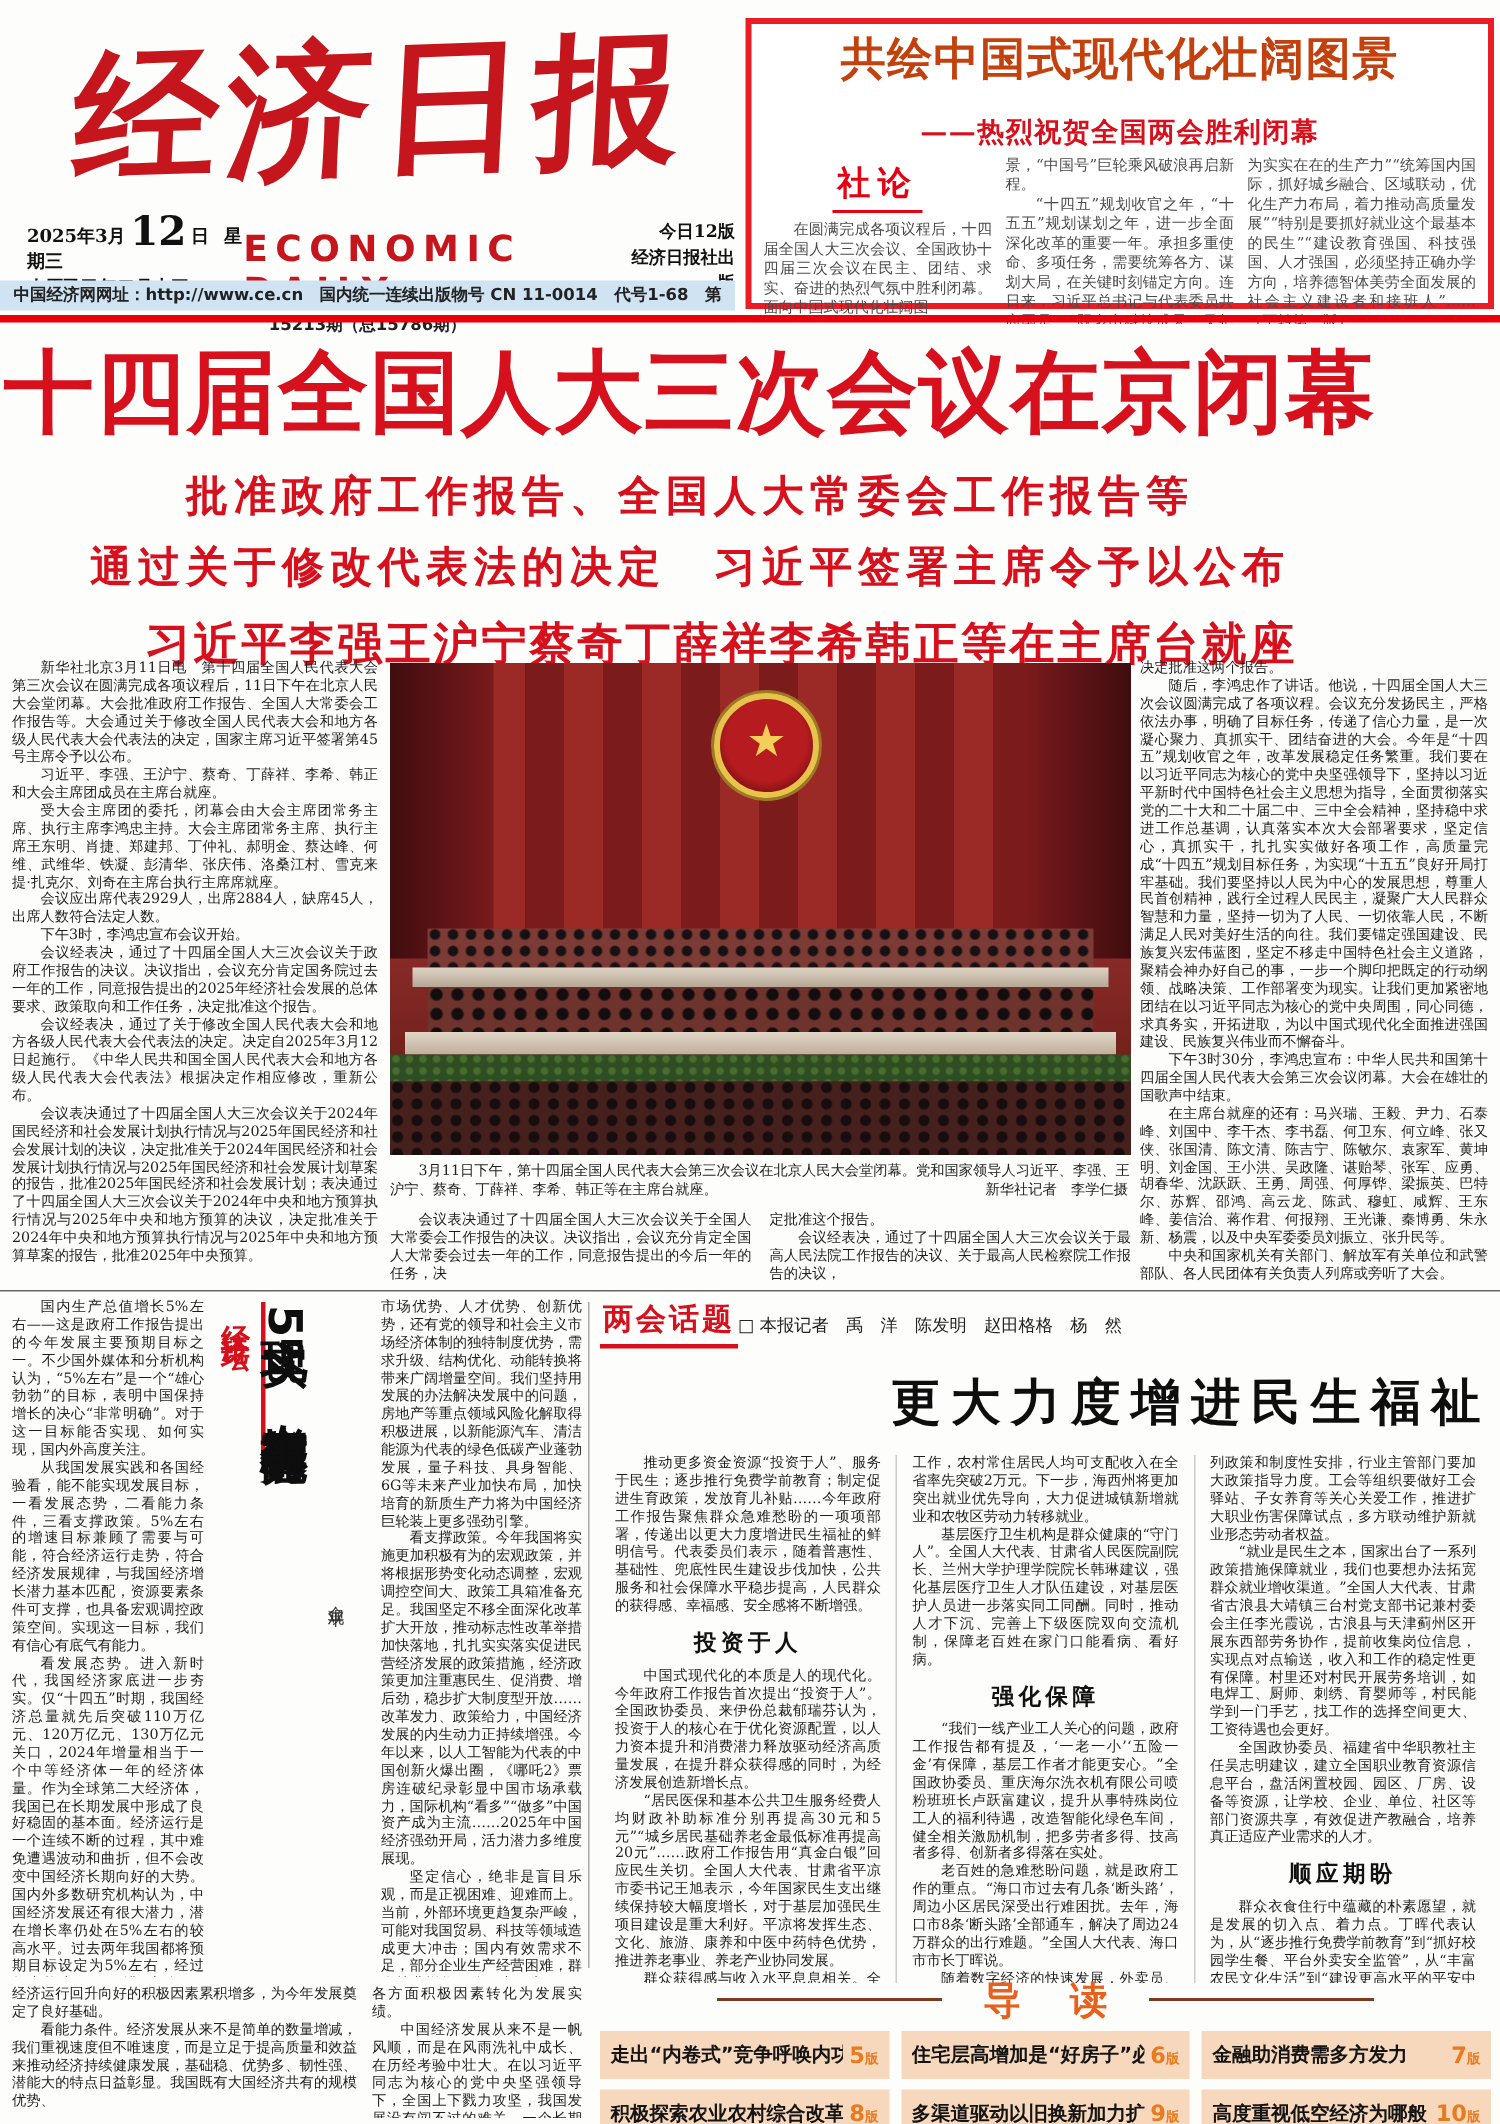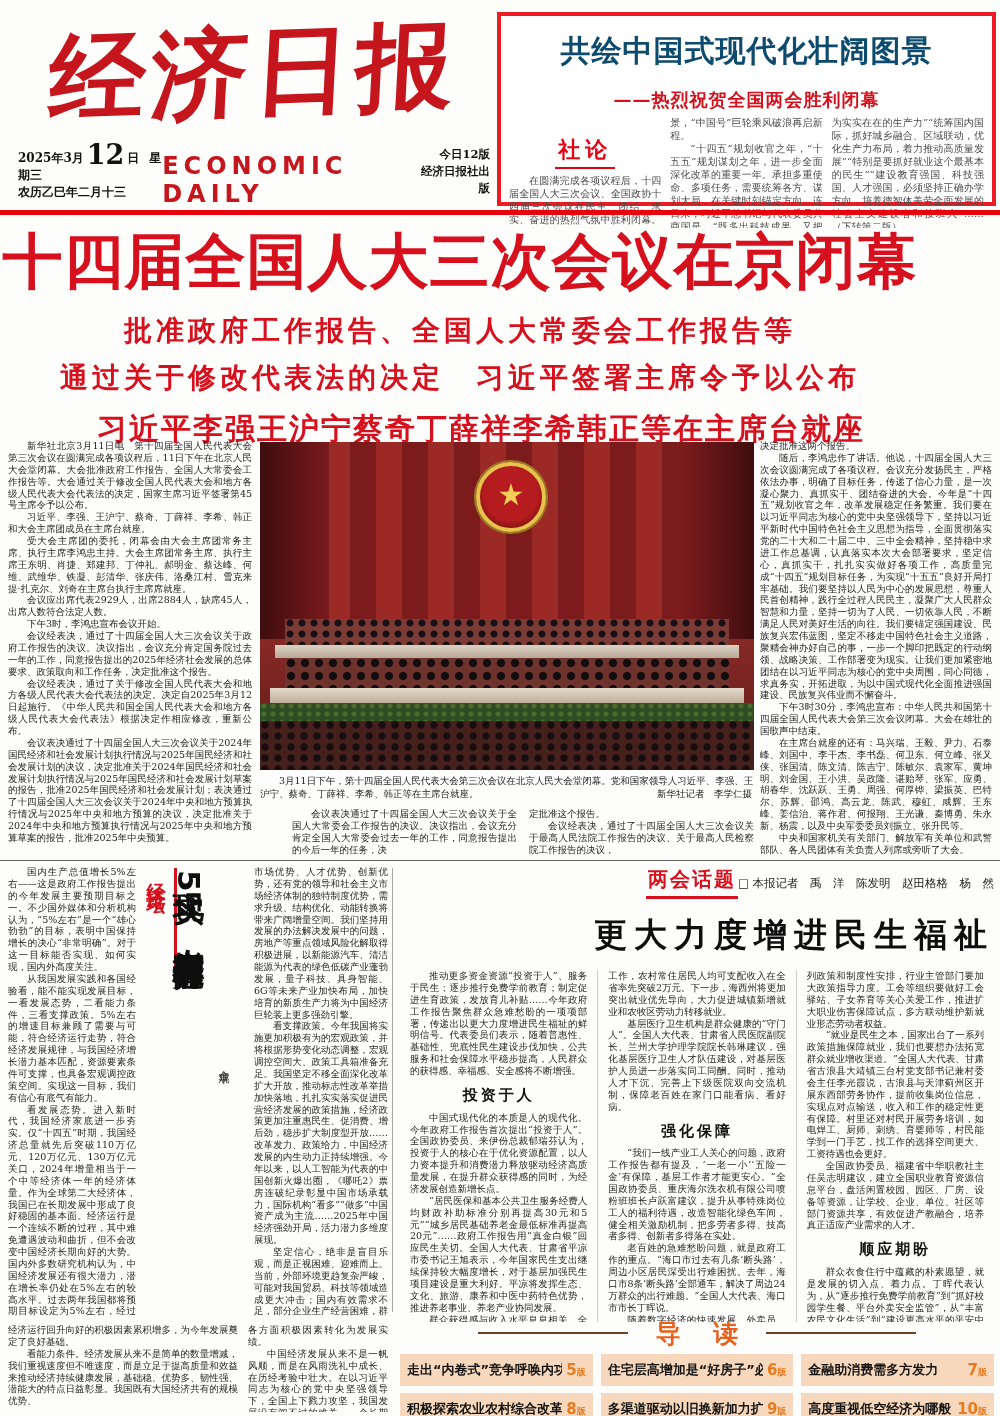--- a/index.html
+++ b/index.html
@@ -16,28 +16,28 @@
   .weekday{margin-left:10px;}
   .mast-en{font-size:24px;font-weight:bold;letter-spacing:5px;color:#c5161d;margin-top:6px;
            font-family:"DejaVu Sans","Liberation Sans",sans-serif;}
   .pub-block{font-size:11.5px;line-height:17px;font-weight:bold;text-align:right;color:#111;}
   .info-bar{position:absolute;left:0;top:187px;width:490px;height:20px;background:#cfe3f3;
             font-size:11px;line-height:20px;text-align:center;font-weight:bold;color:#222;
             font-family:"DejaVu Sans","Liberation Sans",sans-serif;}
   
   .editorial{position:absolute;left:497px;top:12px;width:499px;height:194px;border:4px solid #ec1c24;
              background:#fff;box-sizing:border-box;padding:3px 8px;}
-  .ed-title{margin:12px;font-size:30px;text-align:center;color:#0c4a6e;letter-spacing:1px;
+  .ed-title{margin:0;font-size:30px;text-align:center;color:#c2410c;letter-spacing:1px;
             font-family:"DejaVu Sans","Liberation Sans",sans-serif;font-weight:bold;}
   .ed-sub{font-size:18px;font-weight:bold;color:#d6101d;text-align:center;margin-top:16px;letter-spacing:1px;}
   .ed-body{display:flex;gap:9px;margin-top:4px;font-size:10px;line-height:1.3;text-align:justify;color:#4a4a4a;}
   .ed-col{flex:1;overflow:hidden;height:112px;}
   .ed-col p{margin:0;text-indent:2em;}
   .ed-col.cont p:first-child{text-indent:0;}
-  .ed-label{width:60px;margin:20px auto 5px;font-size:22px;font-weight:bold;color:#e60012;text-align:center;
+  .ed-label{width:60px;margin:5px auto 5px;font-size:22px;font-weight:bold;color:#e60012;text-align:center;
             letter-spacing:5px;border-bottom:2px solid #e60012;padding-bottom:2px;
             font-family:"DejaVu Sans","Liberation Sans",sans-serif;}
   
   .red-rule{position:absolute;left:0;top:210px;width:1000px;height:5px;background:#e8000d;}
   .hdivider{position:absolute;left:0;top:860px;width:1000px;height:1px;background:#666;}
   .vdivider{position:absolute;left:392px;top:868px;width:1px;height:444px;background:#aaa;}
   
   .lead-heads{position:absolute;left:0;top:218px;width:920px;text-align:center;color:#d6101d;}
   .lead-heads h1{margin:4px 0 8px;font-size:60px;letter-spacing:1px;font-weight:bold;
                  font-family:"DejaVu Sans","Liberation Sans",sans-serif;}
@@ -49,21 +49,21 @@
   .body-text p{margin:0;text-indent:2em;}
   .cont p:first-child{text-indent:0;}
   
   .lead-body{position:absolute;left:8px;top:440px;width:984px;height:418px;}
   .col-left{position:absolute;left:0;top:0;width:244px;height:416px;}
   .col-right{position:absolute;left:752px;top:0;width:232px;height:416px;}
   .photo-wrap{position:absolute;left:252px;top:2px;width:494px;}
   .caption{position:relative;margin-top:5px;font-size:9.5px;line-height:1.35;color:#222;height:26px;}
   .caption p{margin:0;text-indent:2em;}
   .credit{position:absolute;right:2px;bottom:0;background:#fdfdfc;padding-left:8px;}
-  .upcols{display:flex;gap:12px;margin-top:7px;margin-left:32px;}
+  .upcols{display:flex;gap:12px;margin-top:7px;}
   .upcols .body-text{flex:1;height:50px;}
   
   .photo{position:relative;height:328px;overflow:hidden;
          background:linear-gradient(180deg,#6b1517 0%,#7e1d1f 45%,#8a2a28 58%,#5d1a14 100%);}
   .ph-flags{position:absolute;left:13%;right:13%;top:0;height:54%;
             background:repeating-linear-gradient(90deg,#9b2a26 0 26px,#7c1b1c 26px 52px);}
   .ph-curtain{position:absolute;top:0;height:60%;width:14%;}
   .ph-curtain.l{left:0;background:linear-gradient(90deg,#3f0d0e,#7a1a1c);}
   .ph-curtain.r{right:0;background:linear-gradient(270deg,#3f0d0e,#7a1a1c);}
   .ph-emblem{position:absolute;left:50%;top:6%;width:62px;height:62px;margin-left:-31px;border-radius:50%;
@@ -94,21 +94,21 @@
           height:448px;font-size:31px;font-weight:bold;color:#0e0e0e;letter-spacing:1px;overflow:hidden;
           font-family:"DejaVu Sans","Liberation Sans",sans-serif;}
   .f-byline{position:absolute;right:0;top:196px;writing-mode:vertical-rl;text-orientation:upright;
             font-size:11px;color:#333;letter-spacing:2px;}
   .f-col2{flex:1;height:452px;margin-left:24px;}
   .forum-cont{display:flex;gap:10px;margin-top:6px;}
   .fc-left{width:230px;height:88px;}
   .fc-right{flex:1;height:88px;}
   
   .topic{position:absolute;left:400px;top:866px;width:594px;}
-  .t-head-row{display:flex;justify-content:flex-end;align-items:flex-start;}
+  .t-head-row{display:flex;justify-content:flex-start;align-items:flex-start;}
   .t-label{font-size:20px;font-weight:bold;color:#d6101d;letter-spacing:2px;border-bottom:3px solid #d6101d;
            padding:0 2px 3px;font-family:"DejaVu Sans","Liberation Sans",sans-serif;}
   .t-byline{font-size:11.5px;color:#222;margin-top:10px;}
   .t-headline{margin:14px 0 12px;text-align:right;font-size:33px;font-weight:bold;color:#0e0e0e;
               letter-spacing:7px;font-family:"DejaVu Sans","Liberation Sans",sans-serif;}
   .t-cols{display:flex;gap:0;height:352px;overflow:hidden;}
   .t-col{flex:1;padding:0 10px;overflow:hidden;}
   .t-col + .t-col{border-left:1px solid #ccc;}
   .t-col h4{margin:9px 0 7px;text-align:center;font-size:15px;letter-spacing:3px;color:#111;
             font-family:"DejaVu Sans","Liberation Sans",sans-serif;}
@@ -138,20 +138,21 @@
         <div><span>2025年3月</span><span class="date-day">12</span><span>日</span><span class="weekday">星期三</span></div>
         <div>农历乙巳年二月十三</div>
       </div>
       <div class="mast-en">ECONOMIC DAILY</div>
       <div class="pub-block">
         <div>今日12版</div>
         <div>经济日报社出版</div>
       </div>
     </div>
   </div>
+  <div class="info-bar">中国经济网网址：http://www.ce.cn　国内统一连续出版物号 CN 11-0014　代号1-68　第15213期（总15786期）</div>
 
   <aside class="editorial">
     <h2 class="ed-title">共绘中国式现代化壮阔图景</h2>
     <div class="ed-sub">——热烈祝贺全国两会胜利闭幕</div>
     <div class="ed-body">
       <div class="ed-col">
         <div class="ed-label">社论</div>
         <p>在圆满完成各项议程后，十四届全国人大三次会议、全国政协十四届三次会议在民主、团结、求实、奋进的热烈气氛中胜利闭幕。面向中国式现代化壮阔图</p>
       </div>
       <div class="ed-col cont">

